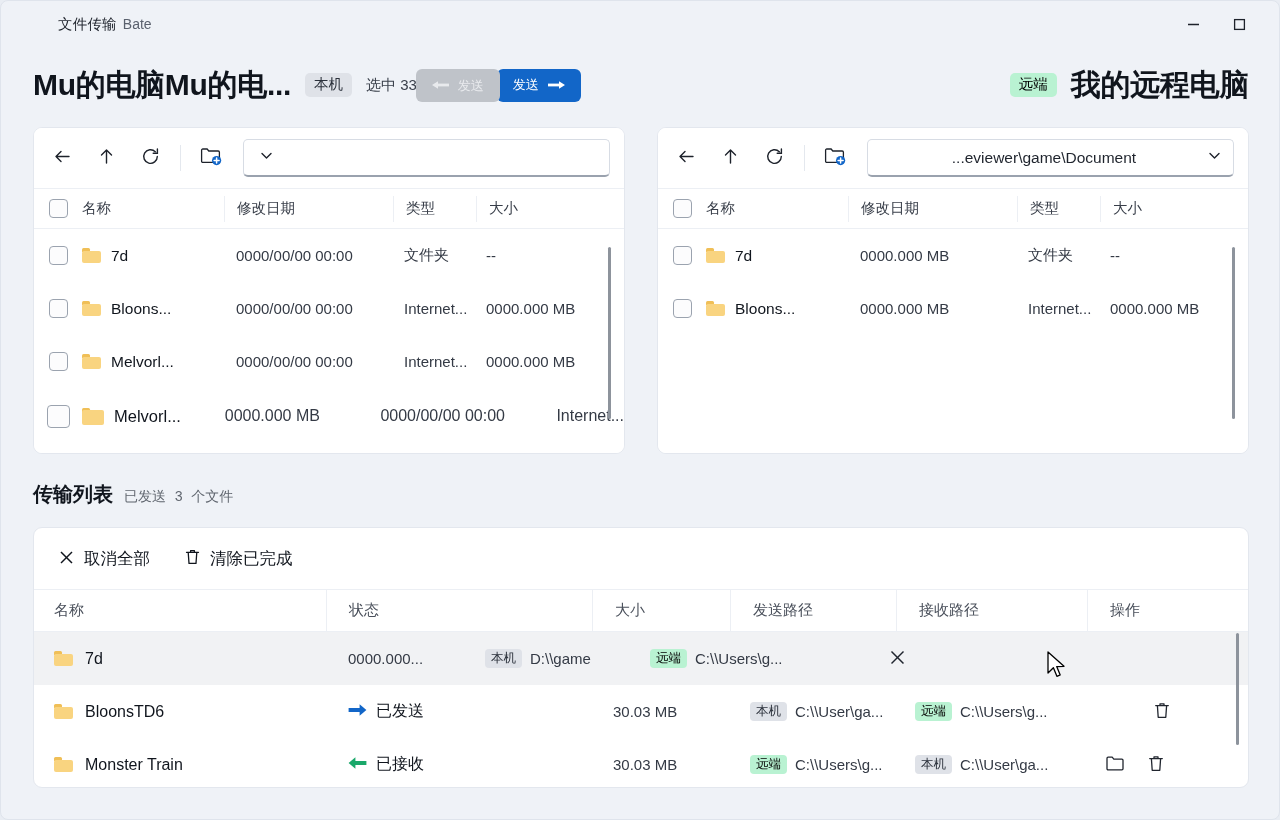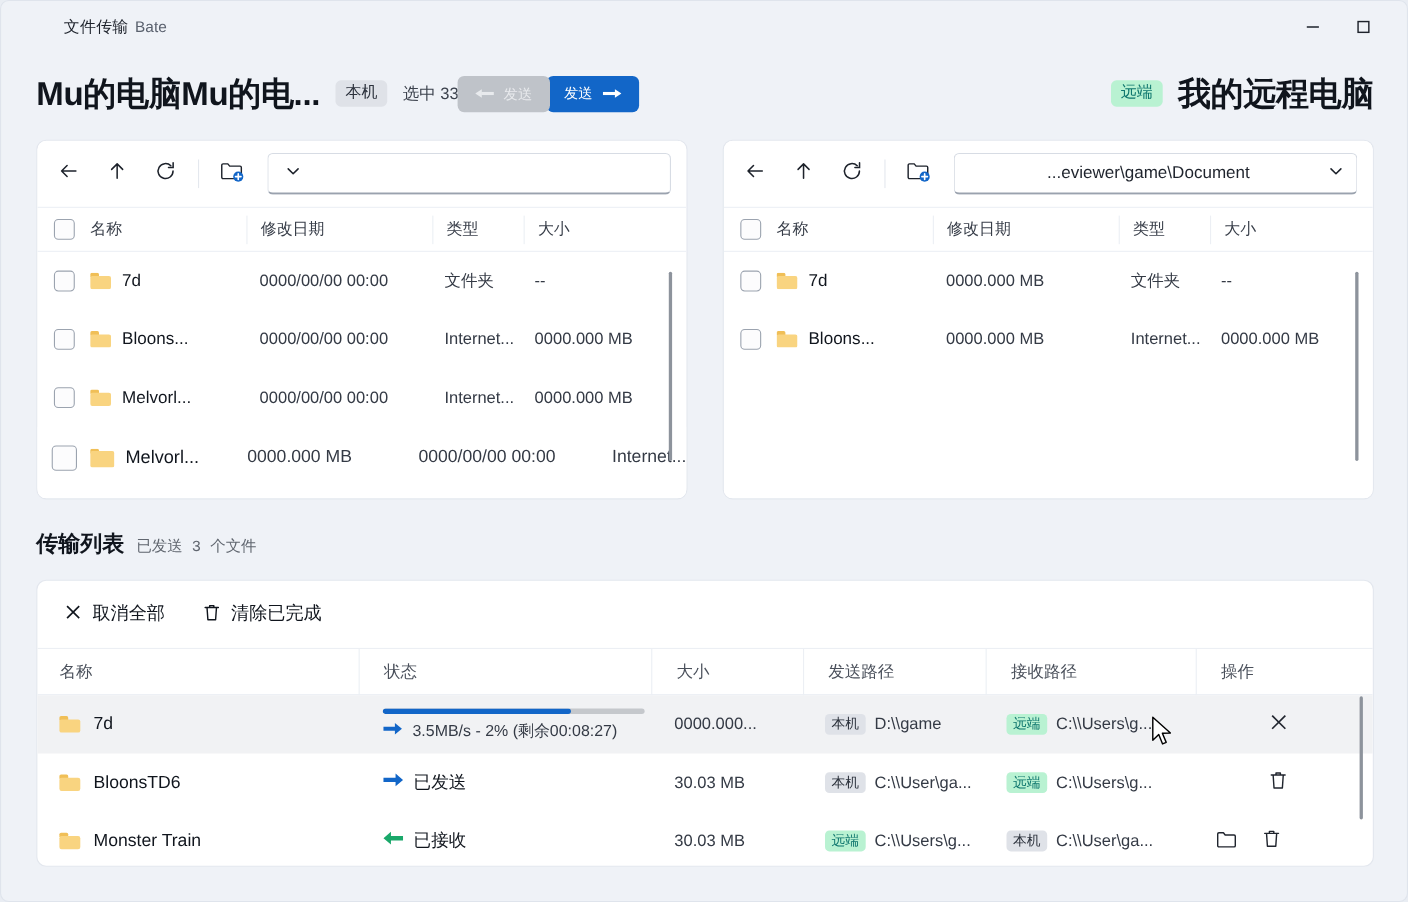--- a/index.html
+++ b/index.html
@@ -50,21 +50,21 @@
   .pc-title-right {
     font-size: 30px; font-weight: bold; color: #10151d; letter-spacing: -0.3px;
     white-space: nowrap;
   }
   .badge {
     display: inline-flex; align-items: center; justify-content: center;
     font-size: 14.5px; border-radius: 5px; padding: 4px 9px 5px; line-height: 1;
     white-space: nowrap;
   }
   .badge-local { background: #dfe2e8; color: #2b313b; }
-  .badge-remote { background: #b9f2d2; color: #0f766e; }
+  .badge-remote { background: #b9f2d2; color: #000000; }
   .badge-sm { font-size: 12.5px; padding: 3px 6px 4px; border-radius: 4px; }
   .sel-count { font-size: 15px; color: #3b414c; white-space: nowrap; }
   .btn-send {
     display: inline-flex; align-items: center; gap: 9px;
     background: #1266c8; color: #fff; border: none; border-radius: 6px;
     font-size: 13px; padding: 9px 16px 10px; cursor: pointer; line-height: 1;
     font-family: inherit;
   }
   .btn-send.disabled { background: #bfc3c9; color: #e8eaed; cursor: default; }
   .btn-send svg { display: block; }
@@ -514,35 +514,20 @@
       <div class="xc-act">操作</div>
     </div>
 
     <div class="xrow hl">
       <div class="xc-name">
         <div class="xname">
             <span class="folder"></span>
             <span>7d</span>
           </div>
       </div>
-      <div class="xc-state">
-        <div class="progwrap">
-          <div class="progbar">
-            <div class="progfill" id="prog0" style="width: 72%;"></div>
-          </div>
-          <div class="progtext">
-            <span>
-              <svg width="18" height="13" viewBox="0 0 18 13">
-                  <path d="M11 1.2 17.4 6.5 11 11.8V8.3H0.6V4.7H11z" fill="#1266c8"></path>
-                </svg>
-            </span>
-            <span>3.5MB/s - 2% (剩余00:08:27)</span>
-          </div>
-        </div>
-      </div>
       <div class="xc-size">0000.000...</div>
       <div class="xc-spath">
         <div class="pathcell">
           <span class="badge badge-local badge-sm">本机</span>
           <span class="p">D:\\game</span>
         </div>
       </div>
       <div class="xc-rpath">
         <div class="pathcell">
           <span class="badge badge-remote badge-sm">远端</span>

